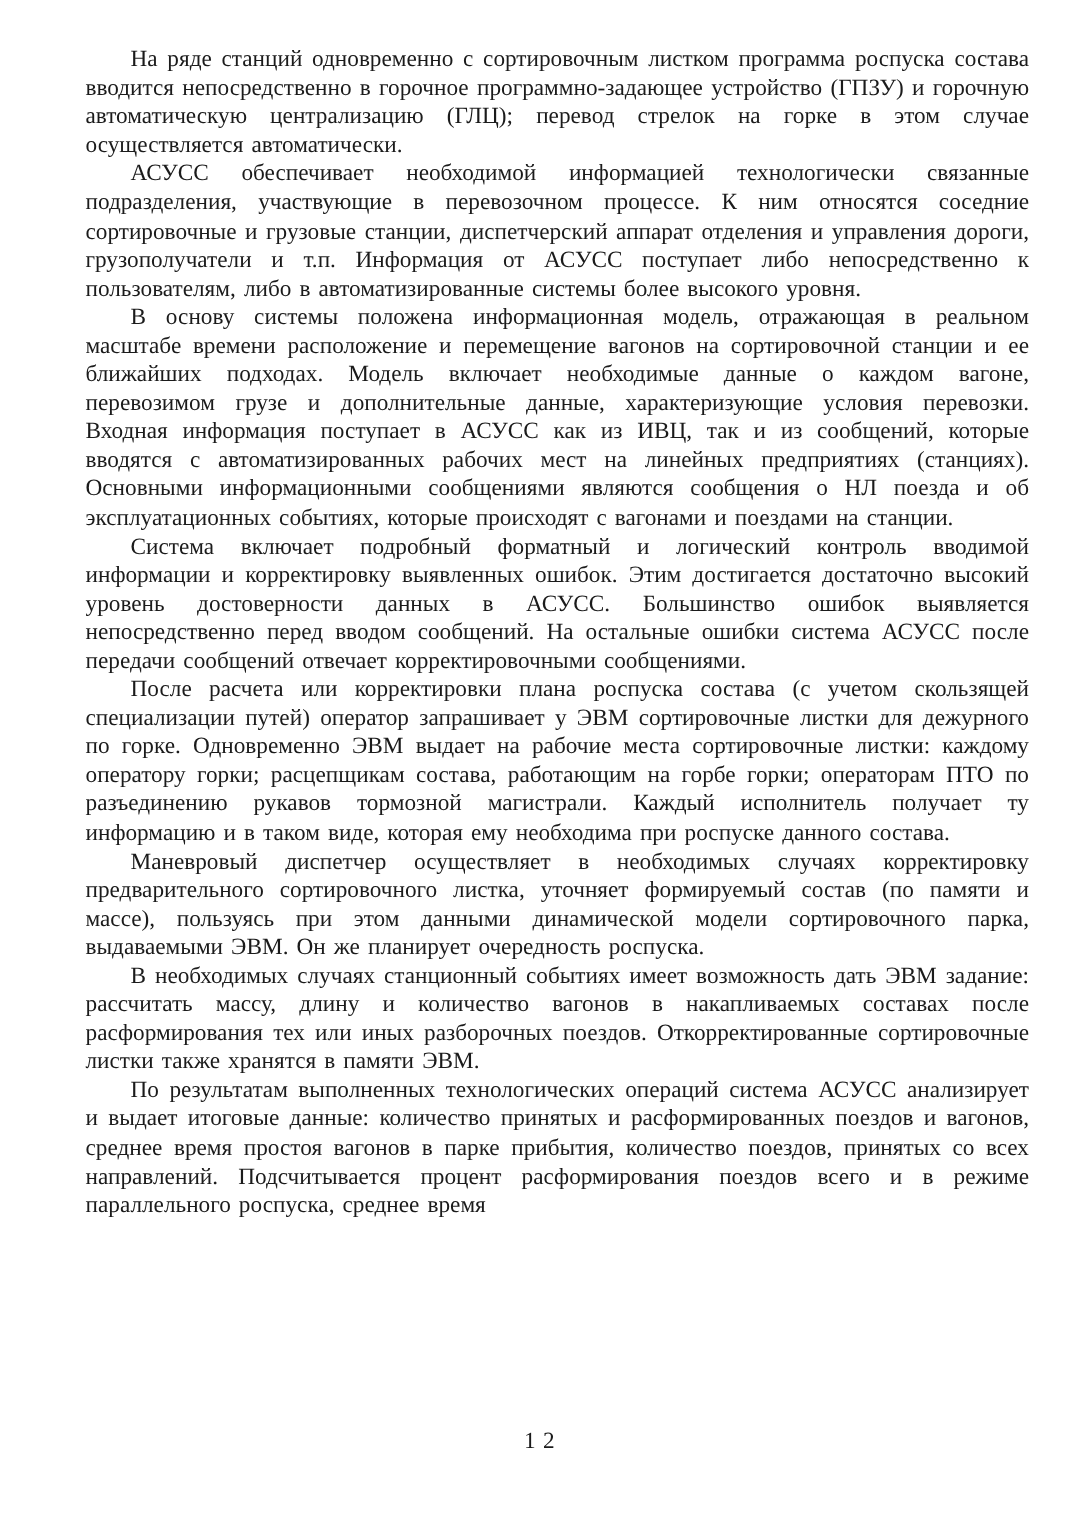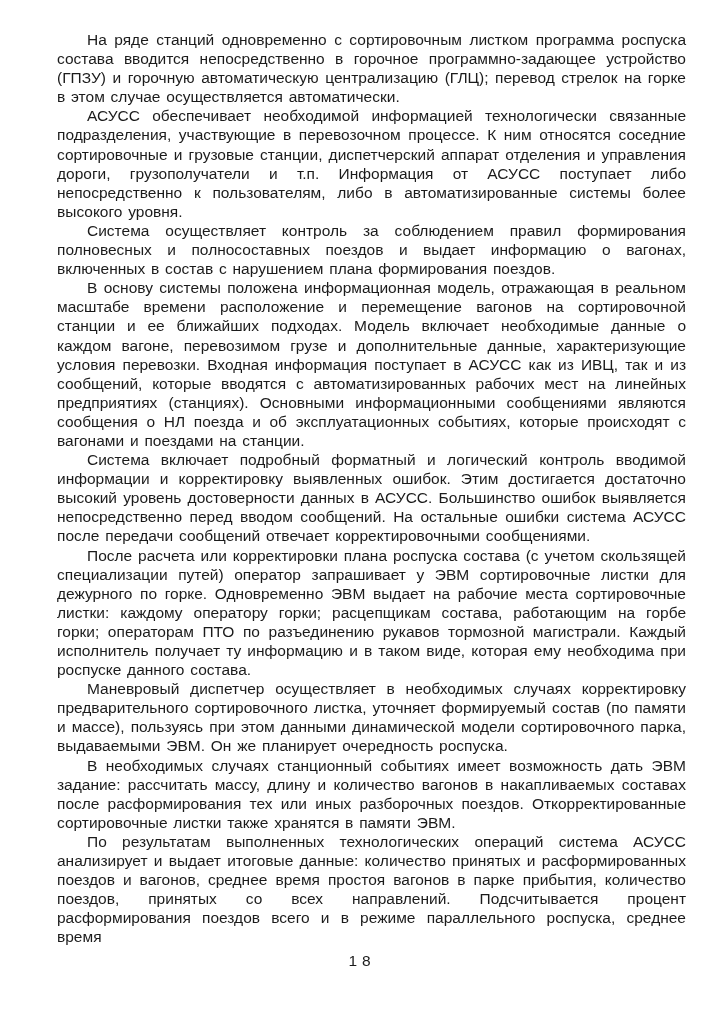--- a/index.html
+++ b/index.html
@@ -7,21 +7,21 @@
     padding: 0;
     background: #ffffff;
   }
   .page {
     position: relative;
     width: 724px;
     height: 1024px;
     box-sizing: border-box;
     background: #ffffff;
     padding: 30px 38px 0 57px;
-    font-family: Liberation Sans, sans-serif;
+    font-family: Liberation Serif, serif;
     font-size: 15.5px;
     line-height: 19.1px;
     color: #1b1b1b;
     overflow: hidden;
   }
   .text-body p {
     margin: 0;
     text-align: justify;
     text-indent: 30px;
     word-spacing: 1.5px;
@@ -37,22 +37,21 @@
     color: #1b1b1b;
   }
 </style>
 </head>
 <body>
 
 <div class="page">
   <div class="text-body">
     <p>На ряде станций одновременно с сортировочным листком программа роспуска состава вводится непосредственно в горочное программно-задающее устройство (ГПЗУ) и горочную автоматическую централизацию (ГЛЦ); перевод стрелок на горке в этом случае осуществляется автоматически.</p>
     <p>АСУСС обеспечивает необходимой информацией технологически связанные подразделения, участвующие в перевозочном процессе. К ним относятся соседние сортировочные и грузовые станции, диспетчерский аппарат отделения и управления дороги, грузополучатели и т.п. Информация от АСУСС поступает либо непосредственно к пользователям, либо в автоматизированные системы более высокого уровня.</p>
-    <p>Система осуществляет контроль за соблюдением правил формирования полновесных и полносоставных поездов и выдает информацию о вагонах, включенных в состав с нарушением плана формирования поездов.</p>
     <p>В основу системы положена информационная модель, отражающая в реальном масштабе времени расположение и перемещение вагонов на сортировочной станции и ее ближайших подходах. Модель включает необходимые данные о каждом вагоне, перевозимом грузе и дополнительные данные, характеризующие условия перевозки. Входная информация поступает в АСУСС как из ИВЦ, так и из сообщений, которые вводятся с автоматизированных рабочих мест на линейных предприятиях (станциях). Основными информационными сообщениями являются сообщения о НЛ поезда и об эксплуатационных событиях, которые происходят с вагонами и поездами на станции.</p>
     <p>Система включает подробный форматный и логический контроль вводимой информации и корректировку выявленных ошибок. Этим достигается достаточно высокий уровень достоверности данных в АСУСС. Большинство ошибок выявляется непосредственно перед вводом сообщений. На остальные ошибки система АСУСС после передачи сообщений отвечает корректировочными сообщениями.</p>
     <p>После расчета или корректировки плана роспуска состава (с учетом скользящей специализации путей) оператор запрашивает у ЭВМ сортировочные листки для дежурного по горке. Одновременно ЭВМ выдает на рабочие места сортировочные листки: каждому оператору горки; расцепщикам состава, работающим на горбе горки; операторам ПТО по разъединению рукавов тормозной магистрали. Каждый исполнитель получает ту информацию и в таком виде, которая ему необходима при роспуске данного состава.</p>
     <p>Маневровый диспетчер осуществляет в необходимых случаях корректировку предварительного сортировочного листка, уточняет формируемый состав (по памяти и массе), пользуясь при этом данными динамической модели сортировочного парка, выдаваемыми ЭВМ. Он же планирует очередность роспуска.</p>
     <p>В необходимых случаях станционный событиях имеет возможность дать ЭВМ задание: рассчитать массу, длину и количество вагонов в накапливаемых составах после расформирования тех или иных разборочных поездов. Откорректированные сортировочные листки также хранятся в памяти ЭВМ.</p>
     <p>По результатам выполненных технологических операций система АСУСС анализирует и выдает итоговые данные: количество принятых и расформированных поездов и вагонов, среднее время простоя вагонов в парке прибытия, количество поездов, принятых со всех направлений. Подсчитывается процент расформирования поездов всего и в режиме параллельного роспуска, среднее время</p>
   </div>
-  <div class="page-number">18</div>
+  <div class="page-number">12</div>
 </div>
 
 </body></html>

